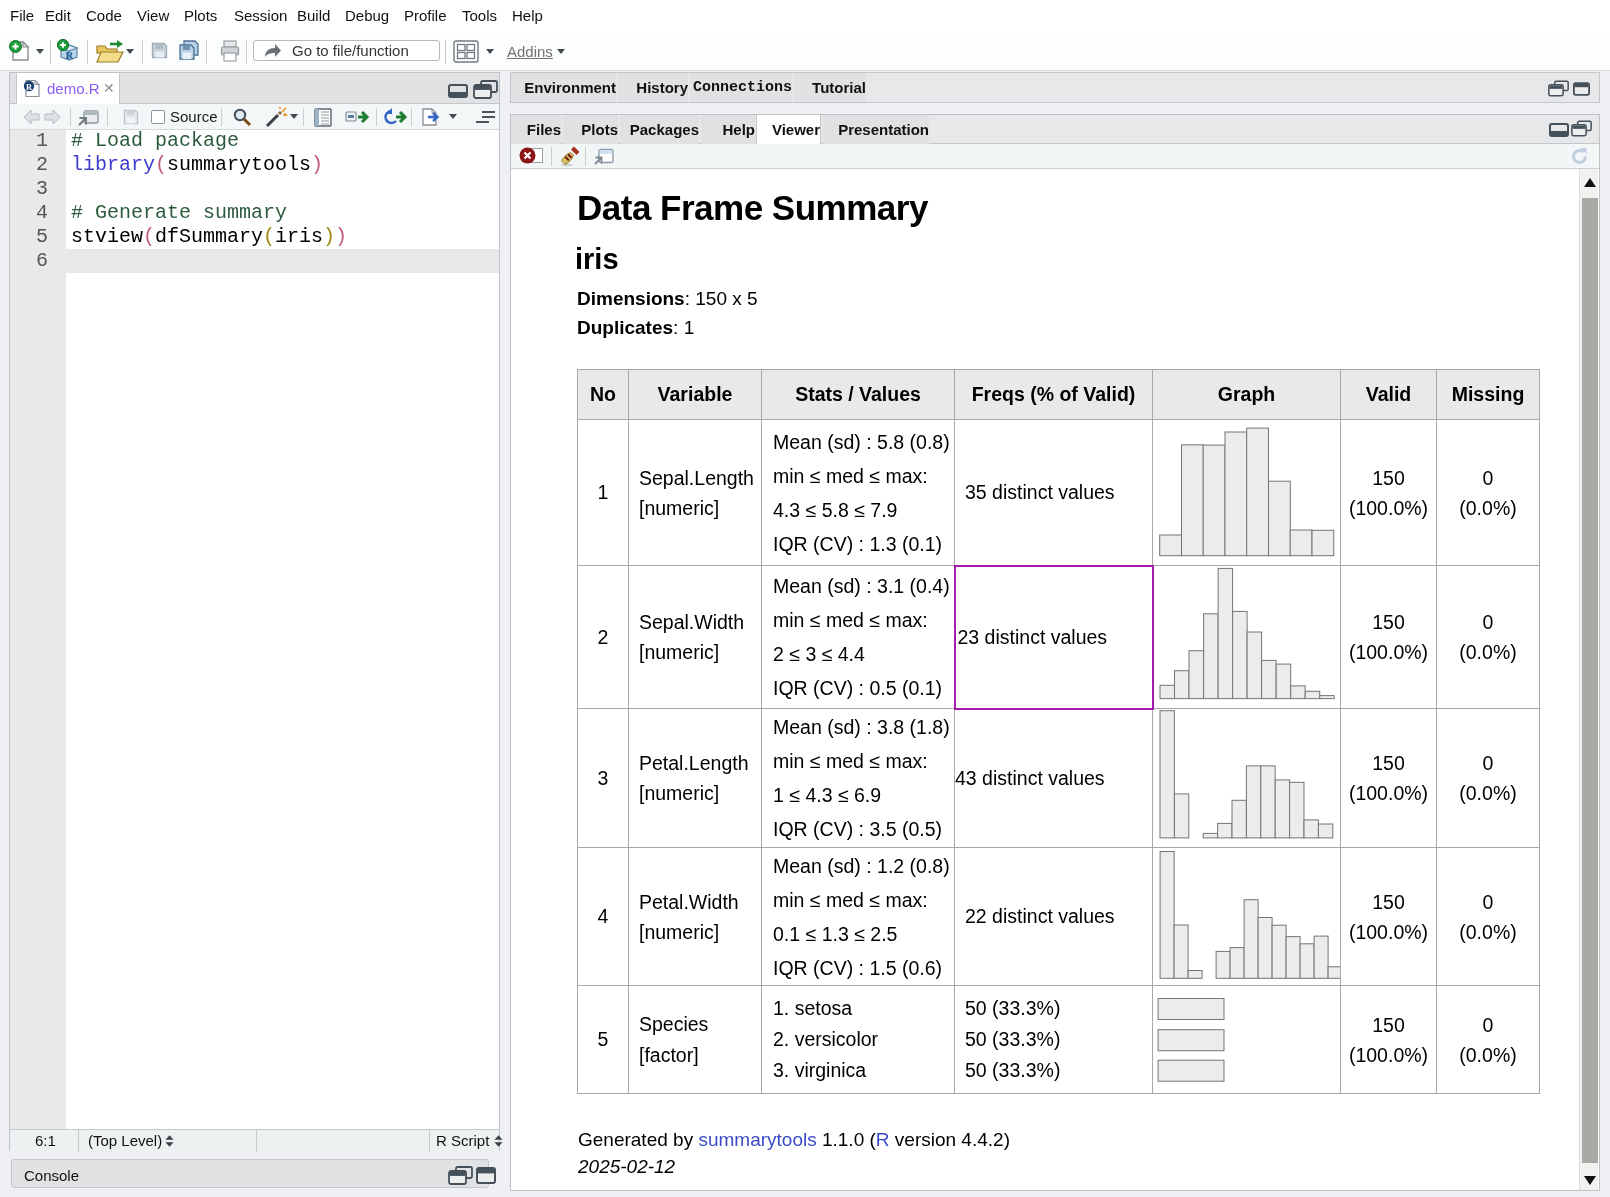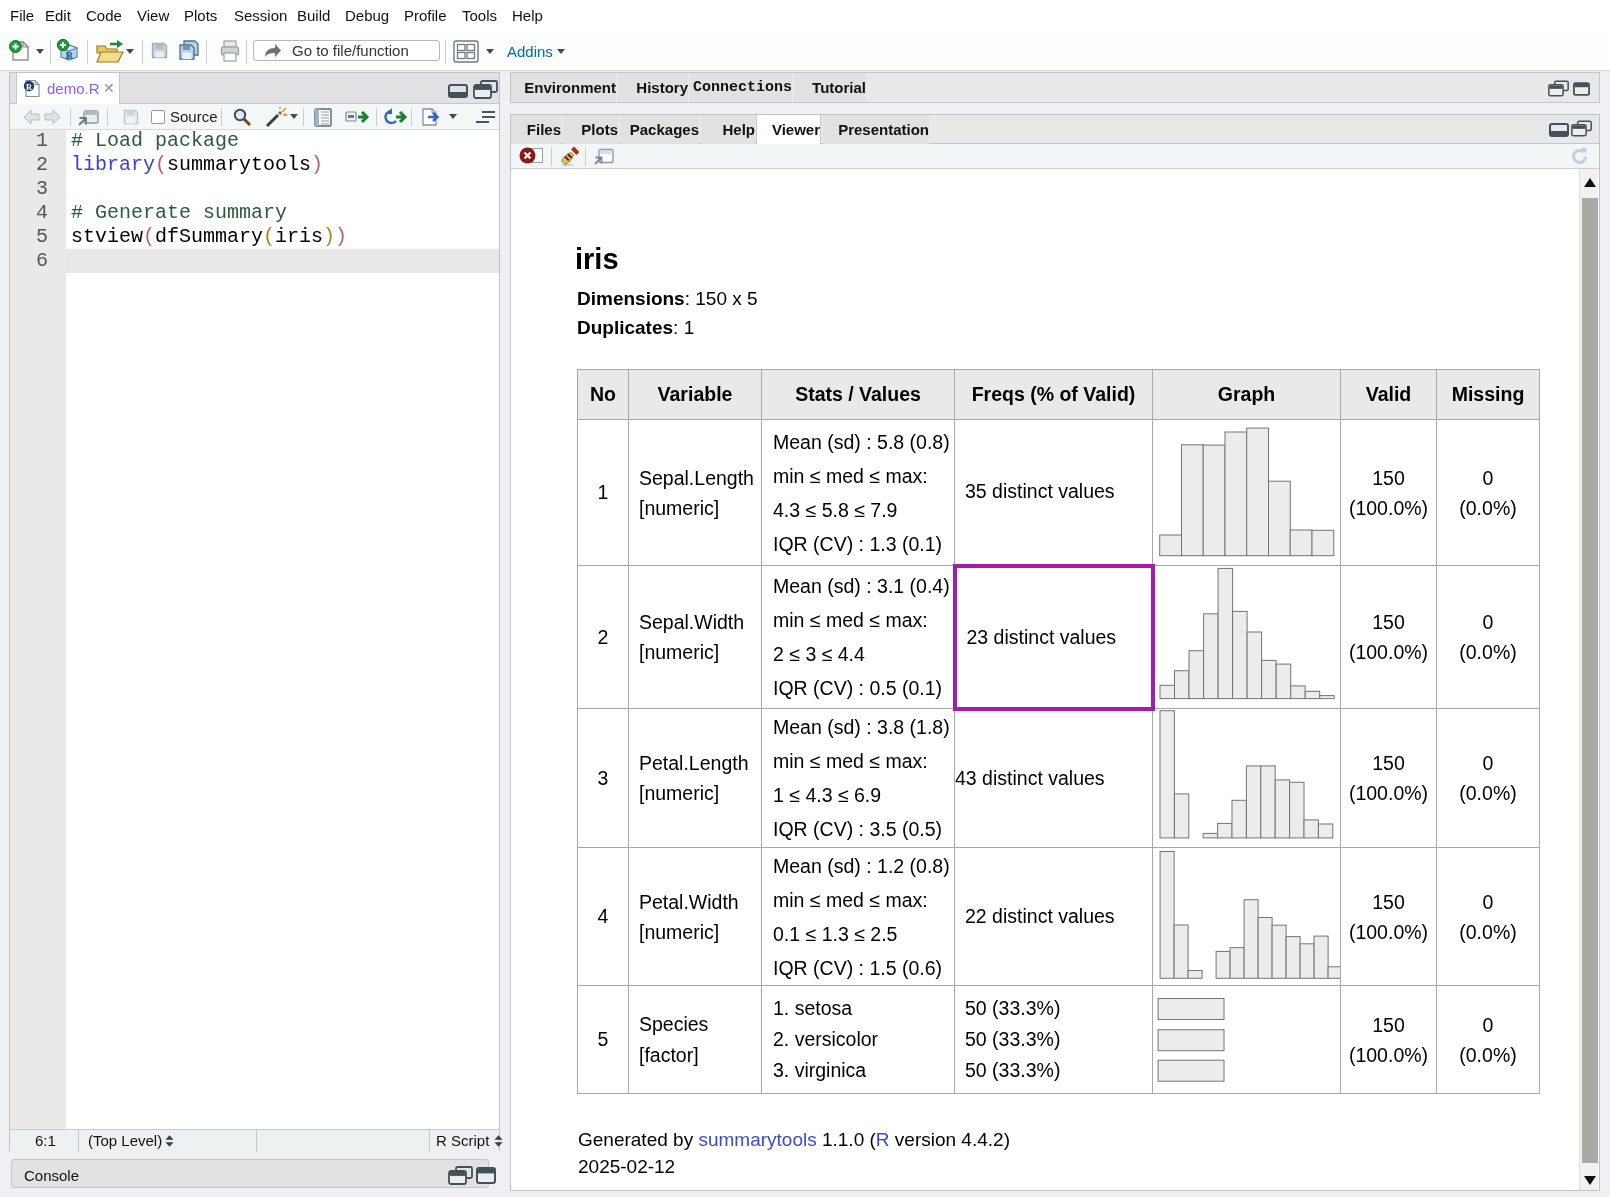--- a/index.html
+++ b/index.html
@@ -101,21 +101,21 @@
   <div class="tsep" style="left:445px;top:8px"></div>
 
   <svg style="position:absolute;left:453px;top:8px" width="26" height="23" viewBox="0 0 26 23">
     <rect x="1" y="1" width="24" height="21" rx="2" fill="#fff" stroke="#707a82" stroke-width="1.4"></rect>
     <rect x="4.5" y="4.5" width="7.5" height="6" fill="#fff" stroke="#707a82" stroke-width="1.3"></rect>
     <rect x="14" y="4.5" width="7.5" height="6" fill="#fff" stroke="#707a82" stroke-width="1.3"></rect>
     <rect x="4.5" y="12.5" width="7.5" height="6" fill="#fff" stroke="#707a82" stroke-width="1.3"></rect>
     <rect x="14" y="12.5" width="7.5" height="6" fill="#fff" stroke="#707a82" stroke-width="1.3"></rect>
   </svg>
   <div class="caret" style="left:486px;top:17px"></div>
-  <span style="position:absolute;left:507px;top:11px;font-size:15px;color:#0369a1;">Addins</span>
+  <span style="position:absolute;left:507px;top:11px;font-size:15px;color:#737373;text-decoration:underline;">Addins</span>
   <div class="caret" style="left:557px;top:17px"></div>
 </div>
 
 <div class="pane" id="leftpane" style="left:9px; top:72px; width:491px; height:1079px;">
 
   <div class="tabstrip" style="left:0;top:0;width:489px;height:31px;background:#e1e2e3;"></div>
   <div style="position:absolute;left:6px;top:0;width:104px;height:31px;background:#fff;border-left:1px solid #c3c7c9;border-right:1px solid #c3c7c9;">
     <svg style="position:absolute;left:6px;top:6px" width="18" height="19" viewBox="0 0 18 19">
       <path d="M3 1.5 h9 l4 4 v12 h-13 z" fill="#fff" stroke="#8a9096" stroke-width="1.2"></path>
       <path d="M12 1.5 l4 4 h-4 z" fill="#dfe3e6" stroke="#8a9096" stroke-width="1"></path>
@@ -334,20 +334,21 @@
       <path d="M2 16 l6 -6 m-5.5 -0.5 h6 v6" stroke="#7d8a96" stroke-width="1.8" fill="none"></path>
     </svg>
 
     <svg style="position:absolute;left:1059px;top:3px" width="19" height="19" viewBox="0 0 19 19">
       <path d="M15.5 9.5 a6 6 0 1 1 -2 -4.5" fill="none" stroke="#c3cde0" stroke-width="3"></path>
       <path d="M10.5 1 h6 v6 z" fill="#c3cde0"></path>
     </svg>
   </div>
 
   <div id="vcontent" style="position:absolute;left:0;top:54px;width:1069px;height:1021px;background:#fff;overflow:hidden;">
+    <div style="position:absolute;left:66px;top:19px;font-size:35px;line-height:40px;letter-spacing:-0.5px;font-weight:700;color:#000;">Data Frame Summary</div>
     <div style="position:absolute;left:64px;top:74px;font-size:29px;font-weight:700;color:#000;">iris</div>
     <div style="position:absolute;left:66px;top:119px;font-size:19px;color:#000;"><b>Dimensions</b>: 150 x 5</div>
     <div style="position:absolute;left:66px;top:148px;font-size:19px;color:#000;"><b>Duplicates</b>: 1</div>
     <table style="position:absolute;left:66px;top:200px;border-collapse:collapse;table-layout:fixed;width:962px;font-size:19.5px;color:#000;" cellspacing="0">
       <colgroup>
           <col style="width:51px">
           <col style="width:133px">
           <col style="width:193px">
           <col style="width:198px">
           <col style="width:188px">
@@ -370,21 +371,21 @@
         <td style="border:1px solid #a8a8a8;padding-left:11px;line-height:34px;">Mean (sd) : 5.8 (0.8)<br>min ≤ med ≤ max:<br>4.3 ≤ 5.8 ≤ 7.9<br>IQR (CV) : 1.3 (0.1)</td>
         <td style="border:1px solid #a8a8a8;padding-left:10px;">35 distinct values</td>
         <td style="border:1px solid #a8a8a8;"></td>
         <td style="border:1px solid #a8a8a8;text-align:center;line-height:30px;">150<br>(100.0%)</td>
         <td style="border:1px solid #a8a8a8;text-align:center;line-height:30px;">0<br>(0.0%)</td>
       </tr>
       <tr style="height:143px;">
         <td style="border:1px solid #a8a8a8;text-align:center;">2</td>
         <td style="border:1px solid #a8a8a8;padding-left:10px;line-height:30px;">Sepal.Width<br>[numeric]</td>
         <td style="border:1px solid #a8a8a8;padding-left:11px;line-height:34px;">Mean (sd) : 3.1 (0.4)<br>min ≤ med ≤ max:<br>2 ≤ 3 ≤ 4.4<br>IQR (CV) : 0.5 (0.1)</td>
-        <td style="border:4px solid #a21caf;padding-left:10px;">23 distinct values</td>
+        <td style="border:2px solid #a21caf;padding-left:2px;">23 distinct values</td>
         <td style="border:1px solid #a8a8a8;"></td>
         <td style="border:1px solid #a8a8a8;text-align:center;line-height:30px;">150<br>(100.0%)</td>
         <td style="border:1px solid #a8a8a8;text-align:center;line-height:30px;">0<br>(0.0%)</td>
       </tr>
       <tr style="height:139px;">
         <td style="border:1px solid #a8a8a8;text-align:center;">3</td>
         <td style="border:1px solid #a8a8a8;padding-left:10px;line-height:30px;">Petal.Length<br>[numeric]</td>
         <td style="border:1px solid #a8a8a8;padding-left:11px;line-height:34px;">Mean (sd) : 3.8 (1.8)<br>min ≤ med ≤ max:<br>1 ≤ 4.3 ≤ 6.9<br>IQR (CV) : 3.5 (0.5)</td>
         <td style="border:1px solid #a8a8a8;padding-left:0;">43 distinct values</td>
         <td style="border:1px solid #a8a8a8;"></td>
@@ -472,21 +473,21 @@
       </g>
     </svg>
     <svg style="position:absolute;left:641px;top:816px" width="188" height="108" viewBox="0 0 188 108">
       <g fill="#ececec" stroke="#757575" stroke-width="1">
         <rect x="6.1" y="13.5" width="65.9" height="21"></rect>
         <rect x="6.1" y="44.7" width="65.9" height="21"></rect>
         <rect x="6.1" y="75.2" width="65.9" height="21"></rect>
       </g>
     </svg>
     <div style="position:absolute;left:67px;top:960px;font-size:19px;color:#000;">Generated by <span style="color:#3b4bc8">summarytools</span> 1.1.0 (<span style="color:#3b4bc8">R</span> version 4.4.2)</div>
-    <div style="position:absolute;left:67px;top:987px;font-size:19px;color:#000;">2025-02-12</div>
+    <div style="position:absolute;left:67px;top:987px;font-size:19px;color:#000;font-style:italic;">2025-02-12</div>
   </div>
 
   <div style="position:absolute;left:1068px;top:54px;width:19px;height:1021px;background:#f1f1ef;border-left:1px solid #dcdcda;">
     <svg style="position:absolute;left:4px;top:9px" width="12" height="9" viewBox="0 0 12 9">
         <path d="M6 0 l6 9 h-12 z" fill="#111"></path>
       </svg>
     <div style="position:absolute;left:1.5px;top:29px;width:16px;height:965px;background:#a9a9a6;"></div>
     <svg style="position:absolute;left:4px;top:1007px" width="12" height="9" viewBox="0 0 12 9">
         <path d="M6 9 l6 -9 h-12 z" fill="#111"></path>
       </svg>

